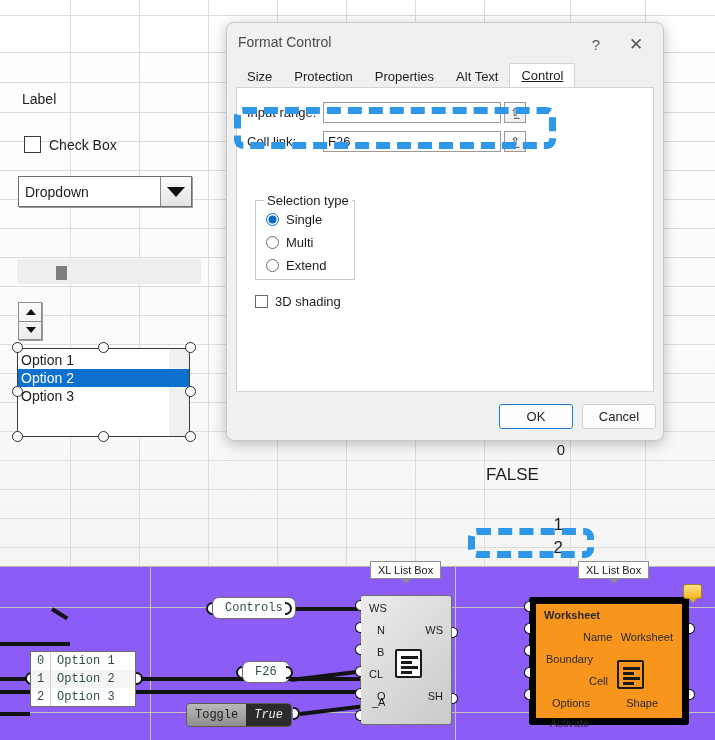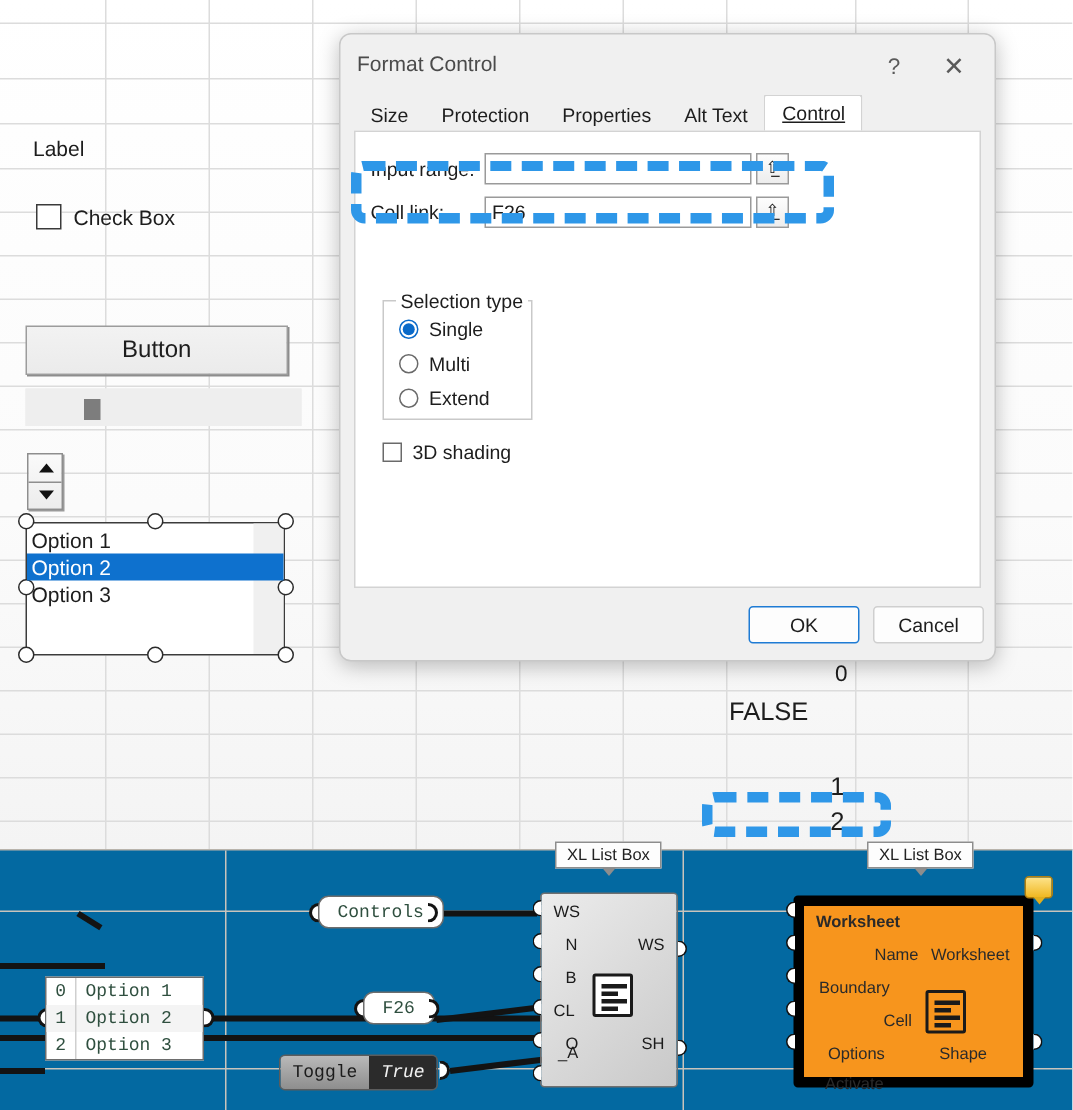--- a/index.html
+++ b/index.html
@@ -142,21 +142,21 @@
 
   
   .anno {
     position: absolute; border: 7px dashed #2e97e8; border-radius: 9px;
     pointer-events: none;
   }
 
   
   .diagram {
     position: absolute; left: 0; top: 566px; width: 715px; height: 174px;
-    background: #0369a1;
+    background: #8b5cf6;
     border-top: 1px solid #b9b4ac;
   }
   .dg-v { position: absolute; top: 0; bottom: 0; width: 1px; background: #c9c4bc; }
   .dg-h { position: absolute; left: 0; right: 0; height: 1px; background: #c9c4bc; }
 
   .wire { position: absolute; height: 4px; background: #131313; }
 
   .lv-lbl {
     position: absolute; background: #fdfdfd; border: 1px solid #8d8d8d;
     font-size: 11px; color: #222; padding: 2px 7px; font-family: "Liberation Sans", sans-serif;
@@ -265,22 +265,27 @@
     <div class="cellval cv-right" style="left:490px;top:515px;width:73px;font-size:17px">1</div>
     <div class="cellval cv-right" style="left:490px;top:538px;width:73px;font-size:17px">2</div>
 
     <div class="lbl-label">Label</div>
 
     <div class="chk-wrap">
       <div class="chk-box"></div>
       <div class="chk-txt">Check Box</div>
     </div>
 
-
-    <div class="btn-form">Button</div>
+    <div class="dd">
+      <div class="dd-text">Dropdown</div>
+      <div class="dd-btn">
+        <div class="dd-arrow"></div>
+      </div>
+    </div>
+
 
     <div class="hscroll">
       <div class="hscroll-thumb"></div>
     </div>
 
     <div class="vspin">
       <div class="vspin-up"></div>
       <div class="vspin-div"></div>
       <div class="vspin-dn"></div>
     </div>

